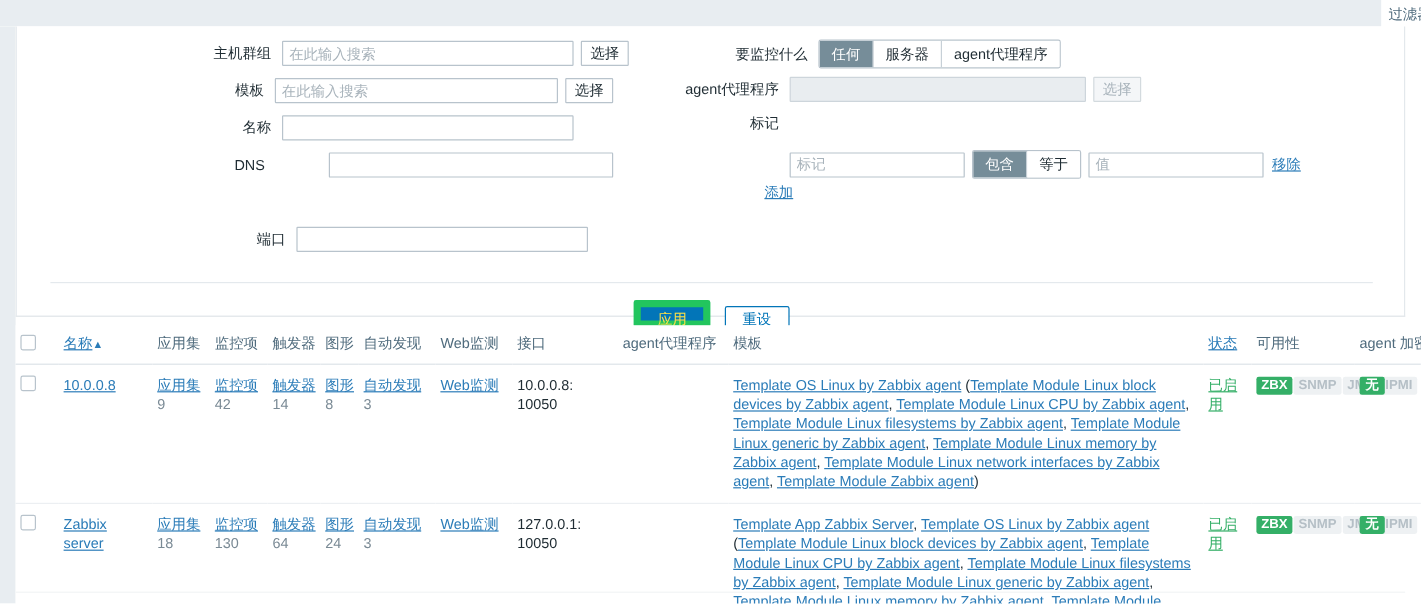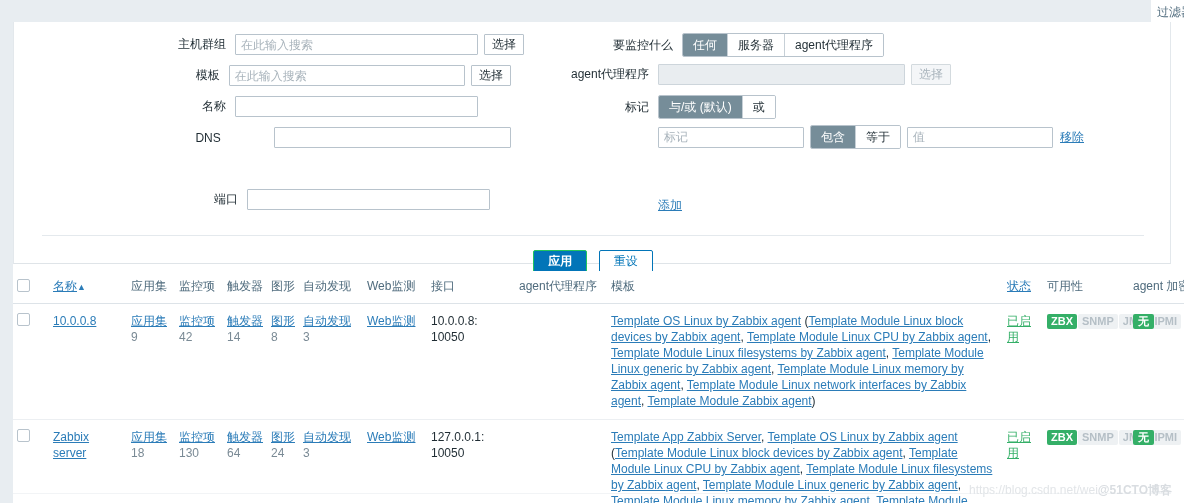--- a/index.html
+++ b/index.html
@@ -89,21 +89,21 @@
   .divider {
     position: absolute; left: 28px; top: 213px; width: 1102px; height: 1px;
     background: #e4e9ed;
   }
   .actions { position: absolute; left: 0; top: 228px; width: 1158px; text-align: center; }
   .btn {
     display: inline-block; height: 23px; line-height: 21px; box-sizing: border-box;
     padding: 0 14px; font-size: 12px; border-radius: 2px; cursor: pointer;
     font-family: "Liberation Sans", "DejaVu Sans", sans-serif; margin: 0 4px;
   }
-  .btn.primary { background: #0275b8; border: 1px solid #22c55e; color: #ffffff; font-weight: bold; }
+  .btn.primary { background: #0275b8; border: 6px solid #22c55e; color: #fde047; }
   .btn.ghost { background: #fff; border: 1px solid #0275b8; color: #0275b8; }
 
   
   .tablewrap {
     position: absolute; left: 13px; top: 271px; width: 1158px;
     background: #fff;
   }
   table.hosts { width: 1158px; border-collapse: collapse; table-layout: fixed; }
   table.hosts th {
     font-weight: normal; color: #4f6b7d; font-size: 12px;
@@ -201,41 +201,37 @@
 
     <div class="frow" style="left:497px; top:42px;">
       <span class="flabel" style="width:138px;">agent代理程序</span>
       <input class="tfield" style="width: 247px;" disabled="">
       <span style="width:6px;display:inline-block;"></span>
       <div class="btn-select disabled">选择</div>
     </div>
 
     <div class="frow" style="left:497px; top:73px;">
       <span class="flabel" style="width:138px;">标记</span>
-      <div class="seg">
-        <span class="on">与/或 (默认)</span>
-        <span>或</span>
-      </div>
     </div>
 
     <div class="frow" style="left:497px; top:103px;">
       <span class="flabel" style="width:138px;"></span>
       <input class="tfield" style="width: 146px;" placeholder="标记">
       <span style="width:6px;display:inline-block;"></span>
       <div class="seg">
         <span class="on">包含</span>
         <span>等于</span>
       </div>
       <span style="width:6px;display:inline-block;"></span>
       <input class="tfield" style="width: 146px;" placeholder="值">
       <span style="width:7px;display:inline-block;"></span>
       <a class="lnk">移除</a>
     </div>
 
-    <div class="frow" style="left:497px; top:130px;margin-top:45px;">
+    <div class="frow" style="left:476px; top:130px;">
       <span class="flabel" style="width:138px;"></span>
       <a class="lnk">添加</a>
     </div>
 
     <div class="divider"></div>
 
     <div class="actions">
       <span class="btn primary">应用</span>
       <span class="btn ghost">重设</span>
     </div>
@@ -364,17 +360,14 @@
             <span class="badge none">无</span>
           </td>
 
         </tr>
       </tbody>
     </table>
   </div>
 
   <div class="bottomline"></div>
 
-  <div class="watermark">
-    <span>https://blog.csdn.net/wei</span><span class="b">@51CTO博客</span>
-  </div>
 
 </div>
 
 </body></html>

